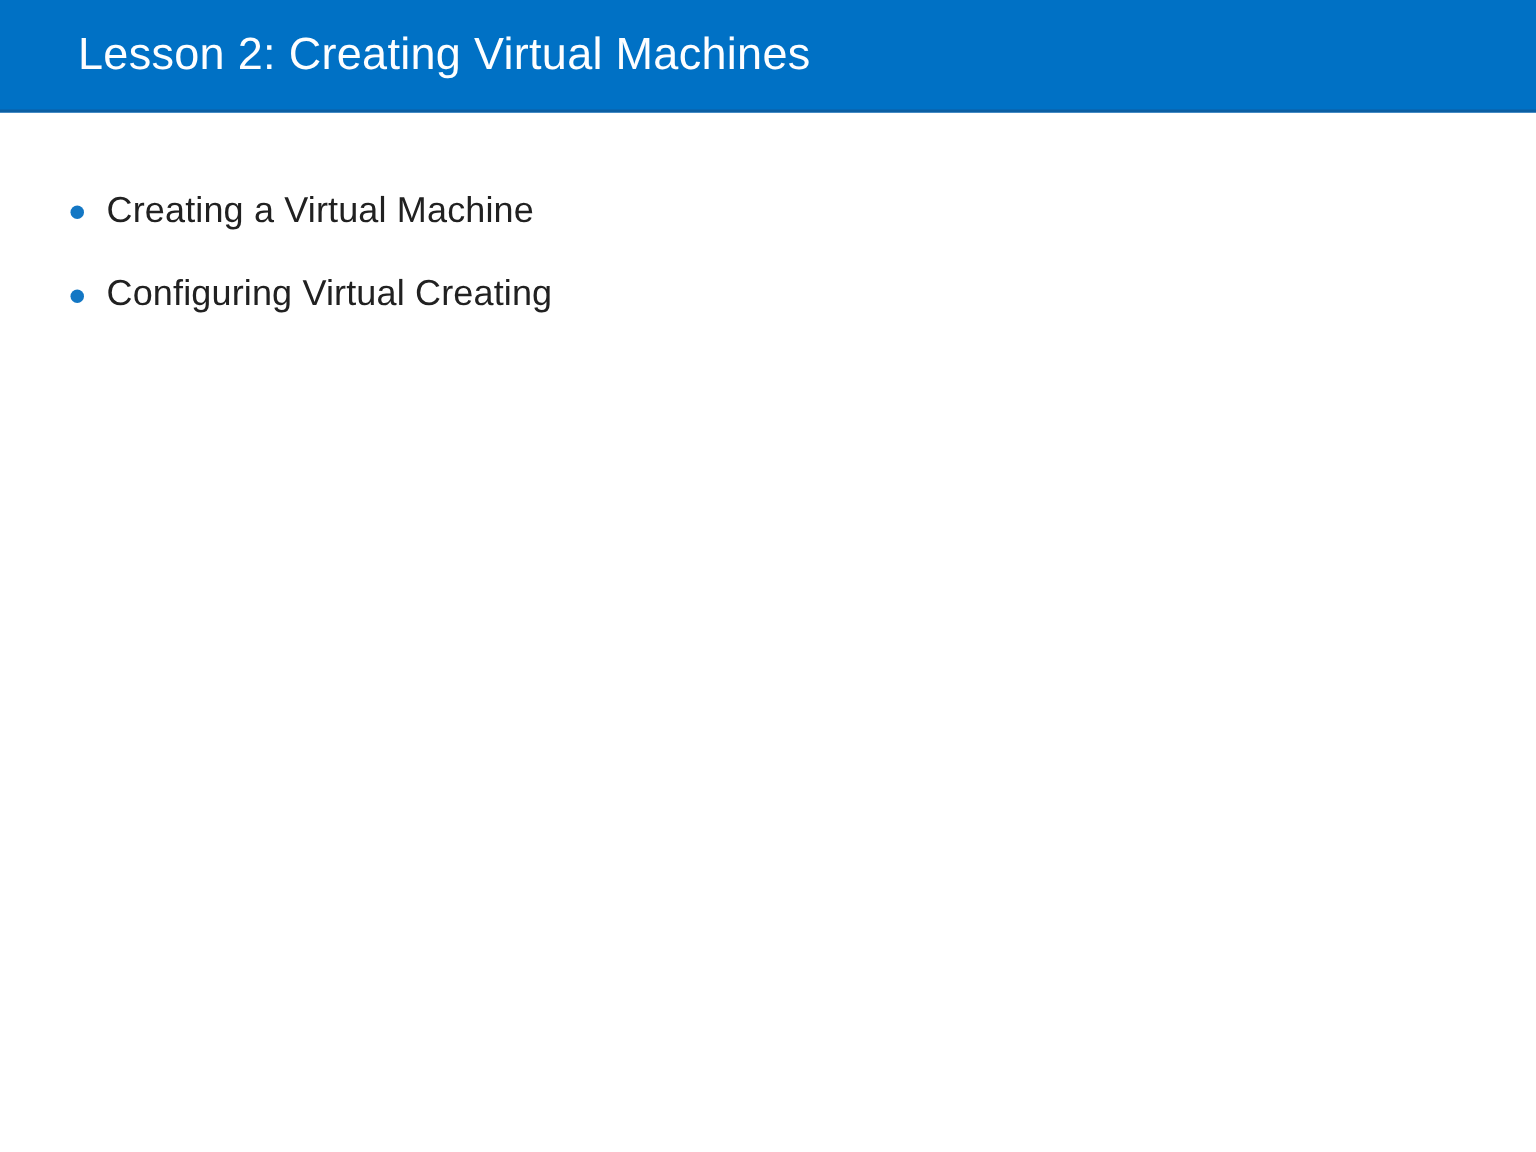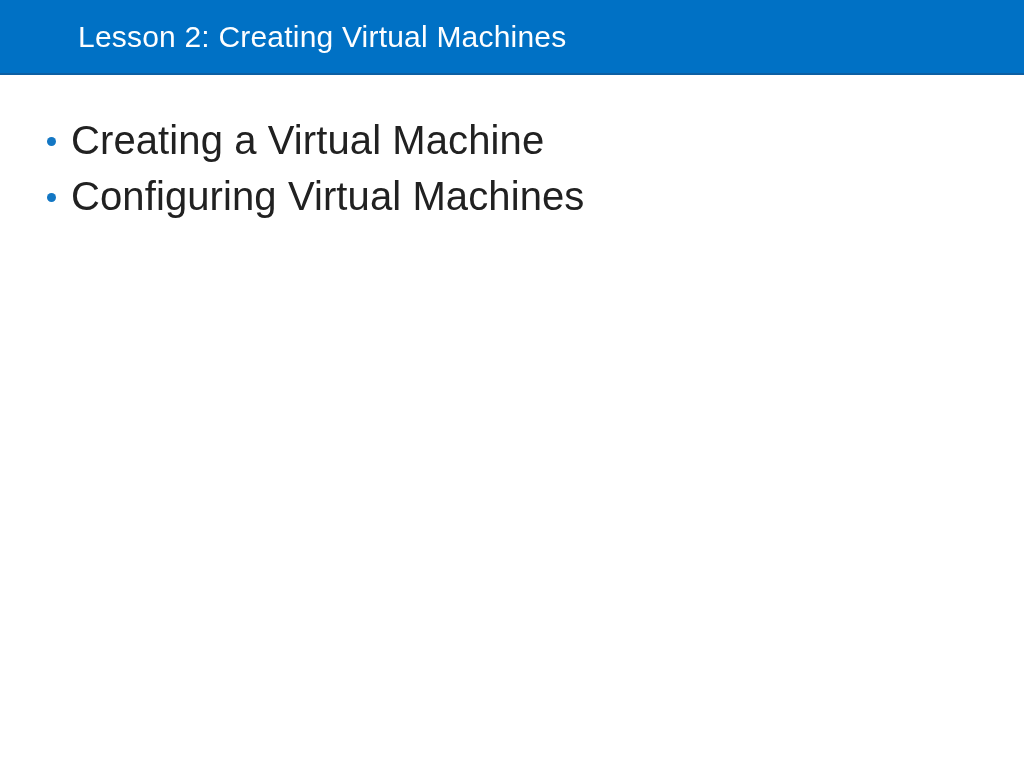--- a/index.html
+++ b/index.html
@@ -25,41 +25,41 @@
     border-bottom: 2px solid #0c5fa3;
     display: flex;
     align-items: center;
     box-sizing: border-box;
   }
   .slide-title {
     color: #fdfeff;
     font-size: 30px;
     font-weight: 400;
     letter-spacing: 0.2px;
-    padding-left: 78px;
+    padding-left: 52px;
     white-space: nowrap;
   }
   .content {
     position: absolute;
     top: 77px;
     left: 0;
     right: 0;
     padding-top: 36px;
   }
   .bullet-list {
     list-style: none;
     margin: 0;
     padding: 0 0 0 47px;
   }
   .bullet-item {
     display: flex;
     align-items: center;
     height: 55.5px;
     color: #212121;
-    font-size: 40px;
+    font-size: 24px;
     font-weight: 400;
     letter-spacing: 0.1px;
   }
   .bullet-dot {
     flex: 0 0 auto;
     width: 9px;
     height: 9px;
     border-radius: 50%;
     background: #1377C4;
     margin-right: 15px;
@@ -81,20 +81,20 @@
   <div class="content">
     <ul class="bullet-list">
 
       <li class="bullet-item">
         <span class="bullet-dot"></span>
         <span class="bullet-label">Creating a Virtual Machine</span>
       </li>
 
       <li class="bullet-item">
         <span class="bullet-dot"></span>
-        <span class="bullet-label">Configuring Virtual Machines</span>
+        <span class="bullet-label">Configuring Virtual Creating</span>
       </li>
 
 
     </ul>
   </div>
 
 </div>
 
 </body></html>

